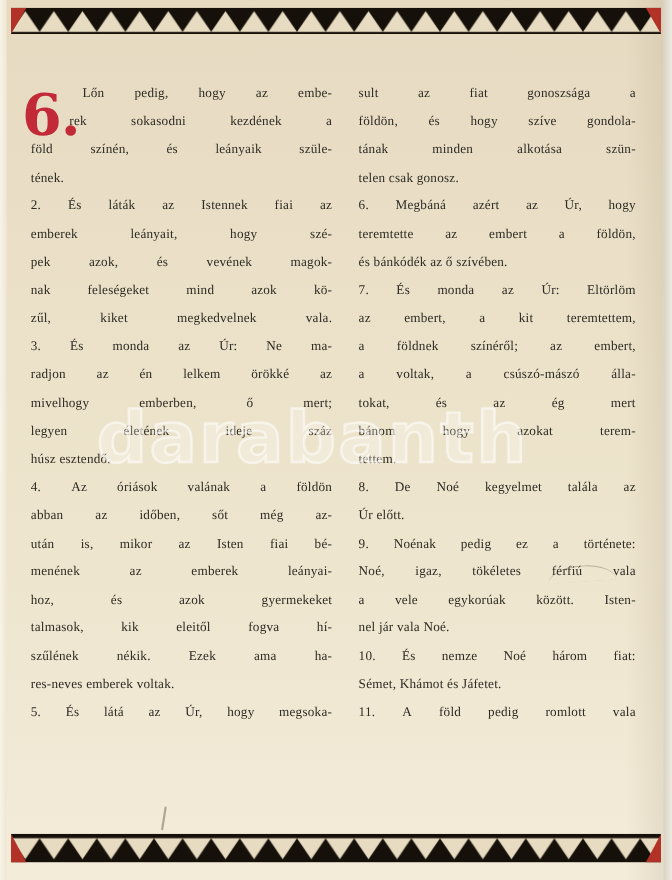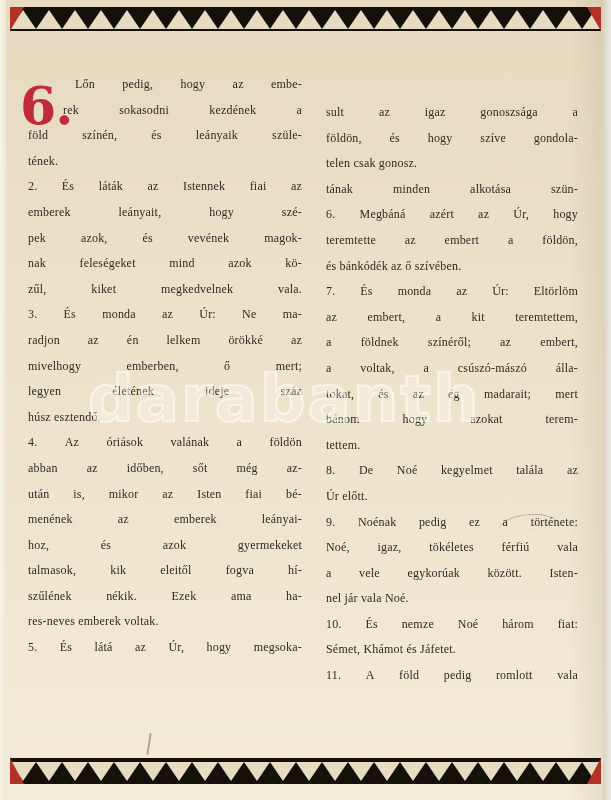--- a/index.html
+++ b/index.html
@@ -12,21 +12,21 @@
              background:linear-gradient(90deg,#f7f3e8,#efe7d2);}
   .edge-right{position:absolute;right:0;top:0;width:8px;height:800px;
               background:linear-gradient(90deg,#d8d2c2,#edebe2);}
   .edge-shade{position:absolute;right:8px;top:0;width:34px;height:800px;
               background:linear-gradient(90deg,rgba(110,92,62,0) 0%,rgba(110,92,62,0.10) 100%);}
   
   .band{position:absolute;display:block;}
   
   .col{position:absolute;top:72px;color:#2e2b24;font-size:12px;}
   .col-left{left:28px;width:274px;}
-  .col-right{left:326px;width:252px;margin-top:28px;}
+  .col-right{left:326px;width:252px;}
   .line{height:25.6px;line-height:25.6px;white-space:nowrap;letter-spacing:0.2px;}
   .just{display:flex;justify-content:space-between;}
   .noj{display:block;}
   .col-left .line:nth-child(1){padding-left:47px;}
   .col-left .line:nth-child(2){padding-left:35px;}
   .dropcap{position:absolute;left:20px;top:78px;width:44px;
            font-family:"DejaVu Serif", serif;font-weight:bold;
            font-size:52px;line-height:56px;color:#c32a38;letter-spacing:-1px;}
   .watermark{position:absolute;left:88px;top:362px;
              font-family:"DejaVu Sans", sans-serif;font-weight:bold;
@@ -222,38 +222,38 @@
         <span>az</span>
         <span>Úr,</span>
         <span>hogy</span>
         <span>megsoka-</span>
       </div>
     </div>
   <div class="col col-right">
       <div class="line just">
         <span>sult</span>
         <span>az</span>
-        <span>igaz</span>
+        <span>fiat</span>
         <span>gonoszsága</span>
         <span>a</span>
       </div>
       <div class="line just">
         <span>földön,</span>
         <span>és</span>
         <span>hogy</span>
         <span>szíve</span>
         <span>gondola-</span>
       </div>
-      <div class="line noj">telen csak gonosz.</div>
       <div class="line just">
         <span>tának</span>
         <span>minden</span>
         <span>alkotása</span>
         <span>szün-</span>
       </div>
+      <div class="line noj">telen csak gonosz.</div>
       <div class="line just">
         <span>6.</span>
         <span>Megbáná</span>
         <span>azért</span>
         <span>az</span>
         <span>Úr,</span>
         <span>hogy</span>
       </div>
       <div class="line just">
         <span>teremtette</span>
@@ -290,21 +290,20 @@
         <span>voltak,</span>
         <span>a</span>
         <span>csúszó-mászó</span>
         <span>álla-</span>
       </div>
       <div class="line just">
         <span>tokat,</span>
         <span>és</span>
         <span>az</span>
         <span>ég</span>
-        <span>madarait;</span>
         <span>mert</span>
       </div>
       <div class="line just">
         <span>bánom</span>
         <span>hogy</span>
         <span>azokat</span>
         <span>terem-</span>
       </div>
       <div class="line noj">tettem.</div>
       <div class="line just">

